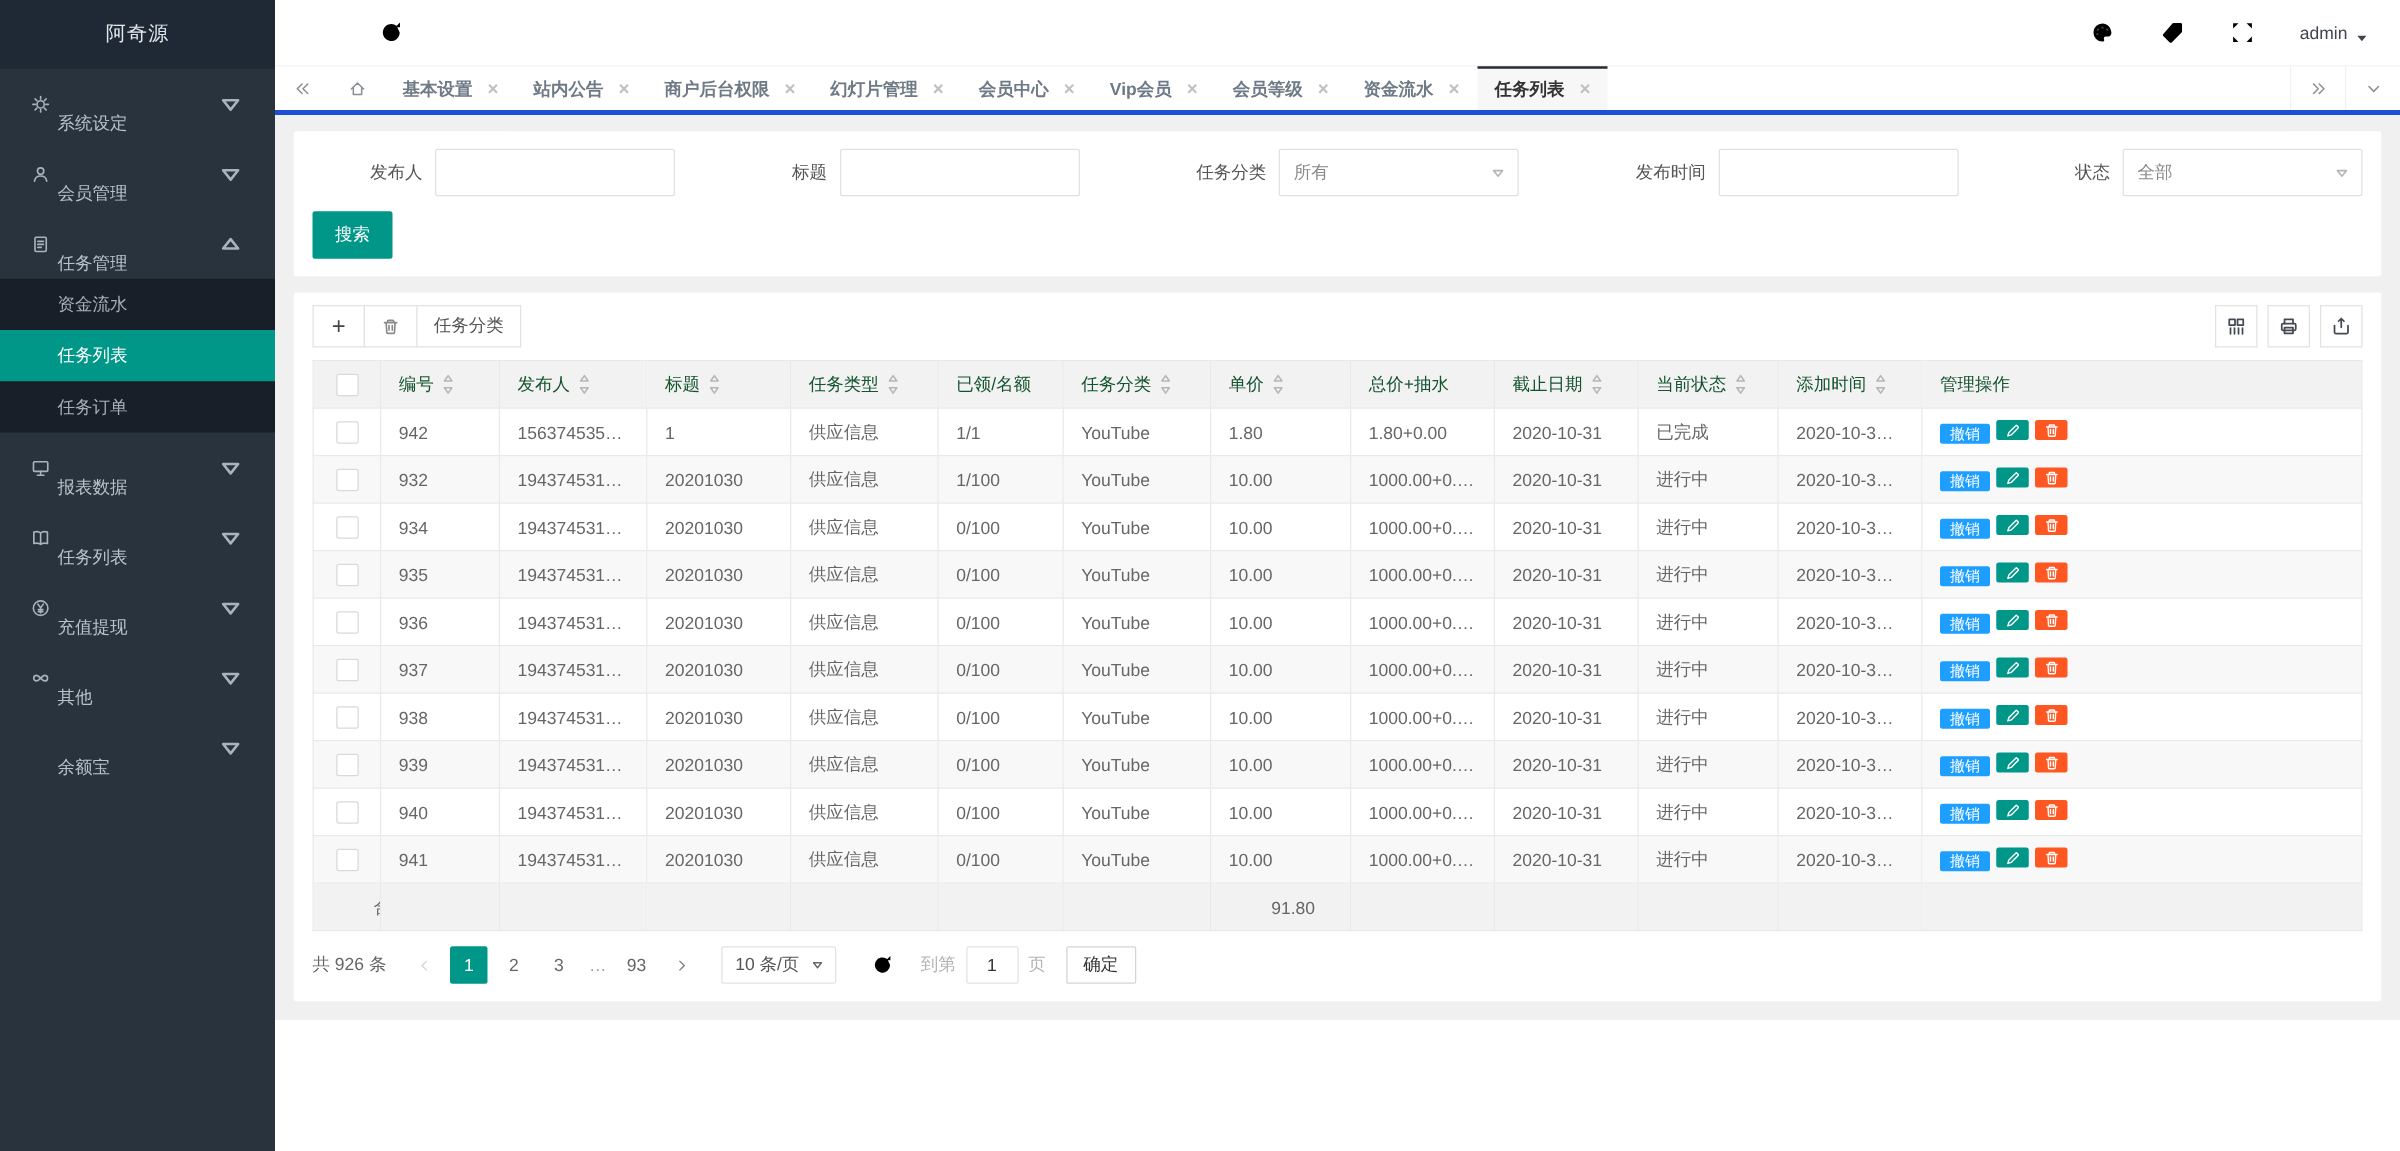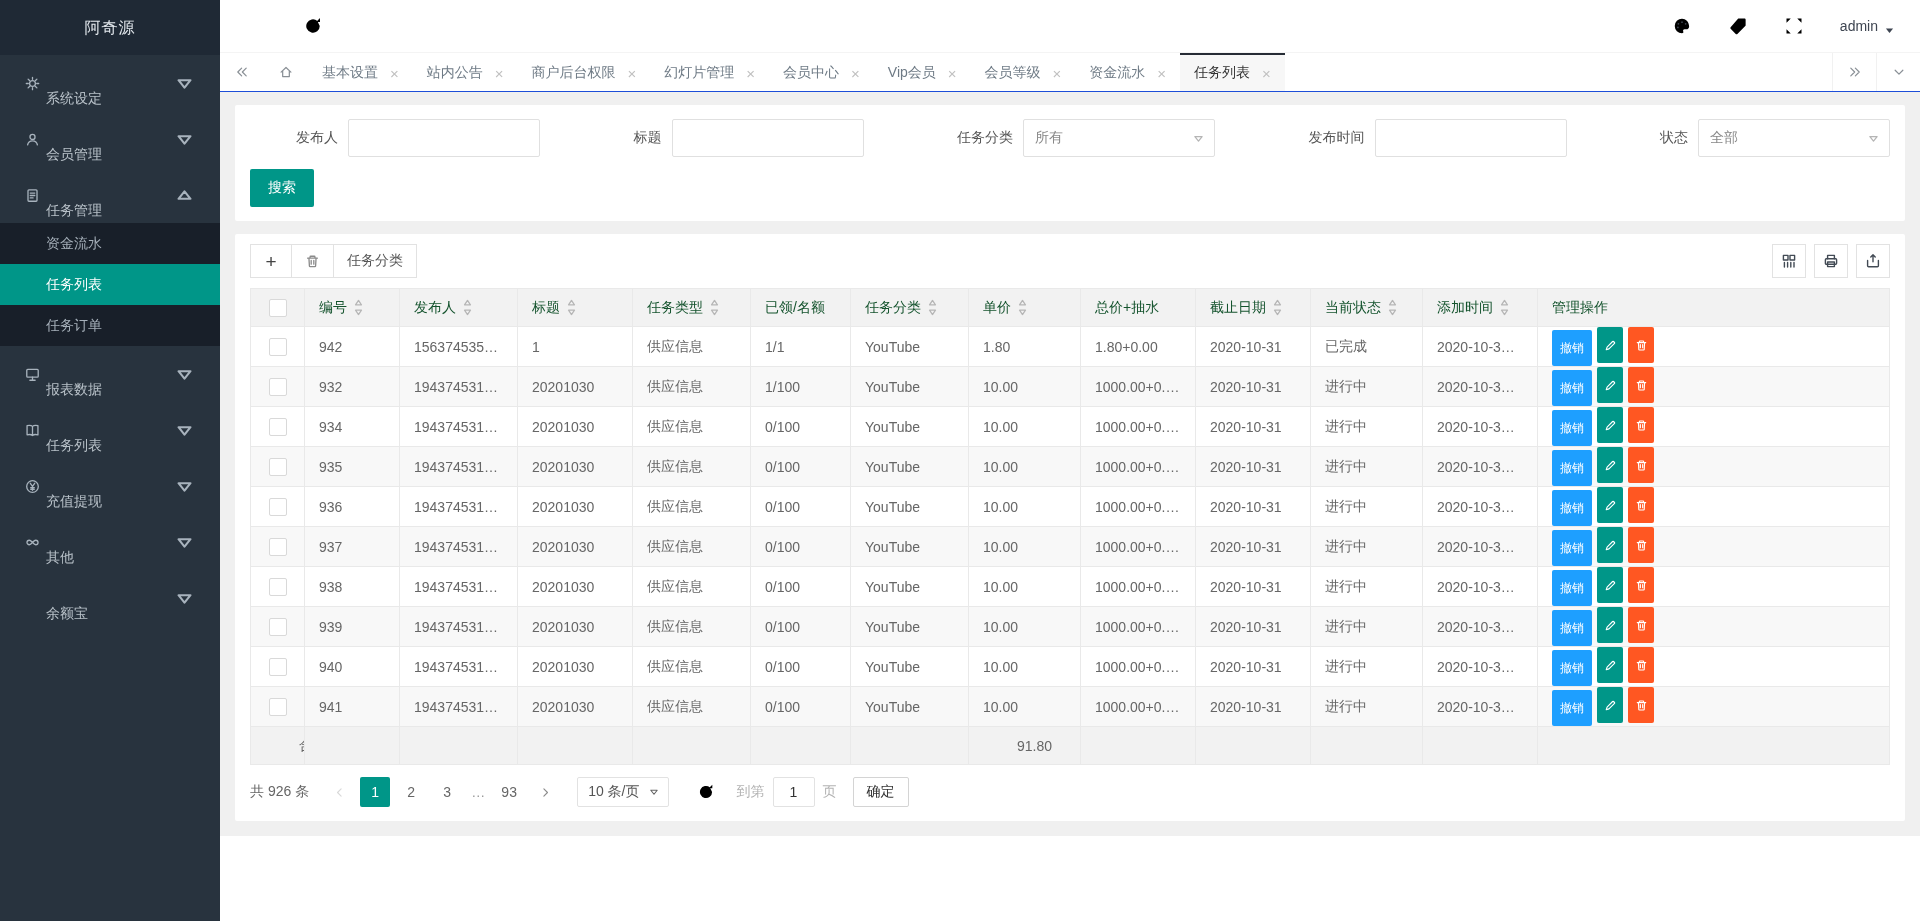--- a/index.html
+++ b/index.html
@@ -28,21 +28,21 @@
   .main { flex:1; display:flex; flex-direction:column; min-width:0; }
   .topbar { height:52px; background:#fff; display:flex; align-items:center; padding:0 26px; flex:none; }
   .topbar-left { display:flex; gap:37px; }
   .tb-icon { width:20px; height:20px; color:#3e4551; cursor:pointer; }
   .topbar .sp { flex:1; }
   .topbar-right { display:flex; align-items:center; gap:36px; }
   .user { display:flex; align-items:center; gap:7px; color:#3e4551; cursor:pointer; }
   .user .caret { color:#3e4551; }
 
   
-  .tabbar { height:40px; background:#fff; border-top:1px solid #f4f4f4; border-bottom:1px solid #1d4ed8; display:flex; align-items:stretch; flex:none; }
+  .tabbar { height:40px; background:#fff; border-top:1px solid #f4f4f4; border-bottom:4px solid #1d4ed8; display:flex; align-items:stretch; flex:none;font-weight:bold; }
   .tab-nav { width:44px; display:flex; align-items:center; justify-content:center; color:#8a9096; cursor:pointer; }
   .tab-nav .ico { width:14px; height:14px; }
   .tab { display:flex; align-items:center; padding:0 14px; color:#6e7a85; cursor:pointer; border-top:2px solid transparent; white-space:nowrap; }
   .tab-close { margin-left:12px; color:#c0c0c0; font-size:15px; line-height:1; }
   .tab.active { background:#f7f7f7; border-top-color:#262c35; color:#333; }
   .tab-right { margin-left:auto; display:flex; }
   .tab-right .tab-nav { border-left:1px solid #f1f1f1; }
 
   
   .content { flex:1; display:flex; flex-direction:column; background:#fff; overflow:hidden; }
@@ -73,21 +73,21 @@
 
   table { width:100%; border-collapse:collapse; table-layout:fixed; color:#666; }
   th,td { border:1px solid #e9e9e9; height:38px; padding:0 14px; text-align:left; font-weight:normal; white-space:nowrap; overflow:hidden; text-overflow:ellipsis; }
   thead th { background:#f2f2f2; color:#14532d; }
   tbody tr:nth-child(even) td { background:#f8f8f8; }
   tr.total-row td { background:#f2f2f2;padding-left:48px; }
   .cb-cell { text-align:center; padding:0; }
   .cb { display:inline-block; width:18px; height:18px; border:1px solid #d9d9d9; border-radius:2px; background:#fff; vertical-align:middle; cursor:pointer; }
   .th-wrap { display:flex; align-items:center; gap:7px; }
   .sort { width:9px; height:17px; color:#b6b6b6; cursor:pointer; }
-  .act-btn { display:inline-flex; align-items:center; justify-content:center; height:36px; padding:0 8px; border:none; border-radius:2px; color:#fff; font-size:12px; margin-right:5px; cursor:pointer; font-family:inherit; }
+  .act-btn { display:inline-flex; align-items:center; justify-content:center; height:16px; padding:0 8px; border:none; border-radius:2px; color:#fff; font-size:12px; margin-right:5px; cursor:pointer; font-family:inherit; }
   .act-revoke { background:#1E9FFF; }
   .act-edit { background:#009688; width:26px; padding:0; }
   .act-del { background:#FF5722; width:26px; padding:0; }
   .act-btn .ico { width:13px; height:13px; }
 
   
   .pager { display:flex; align-items:center; padding:12px 0 2px; color:#666; }
   .pg-total { margin-right:12px; }
   .pg-btn { min-width:30px; height:30px; display:flex; align-items:center; justify-content:center; margin:0 3px; border-radius:2px; color:#666; cursor:pointer; }
   .pg-btn.active { background:#009688; color:#fff; }

